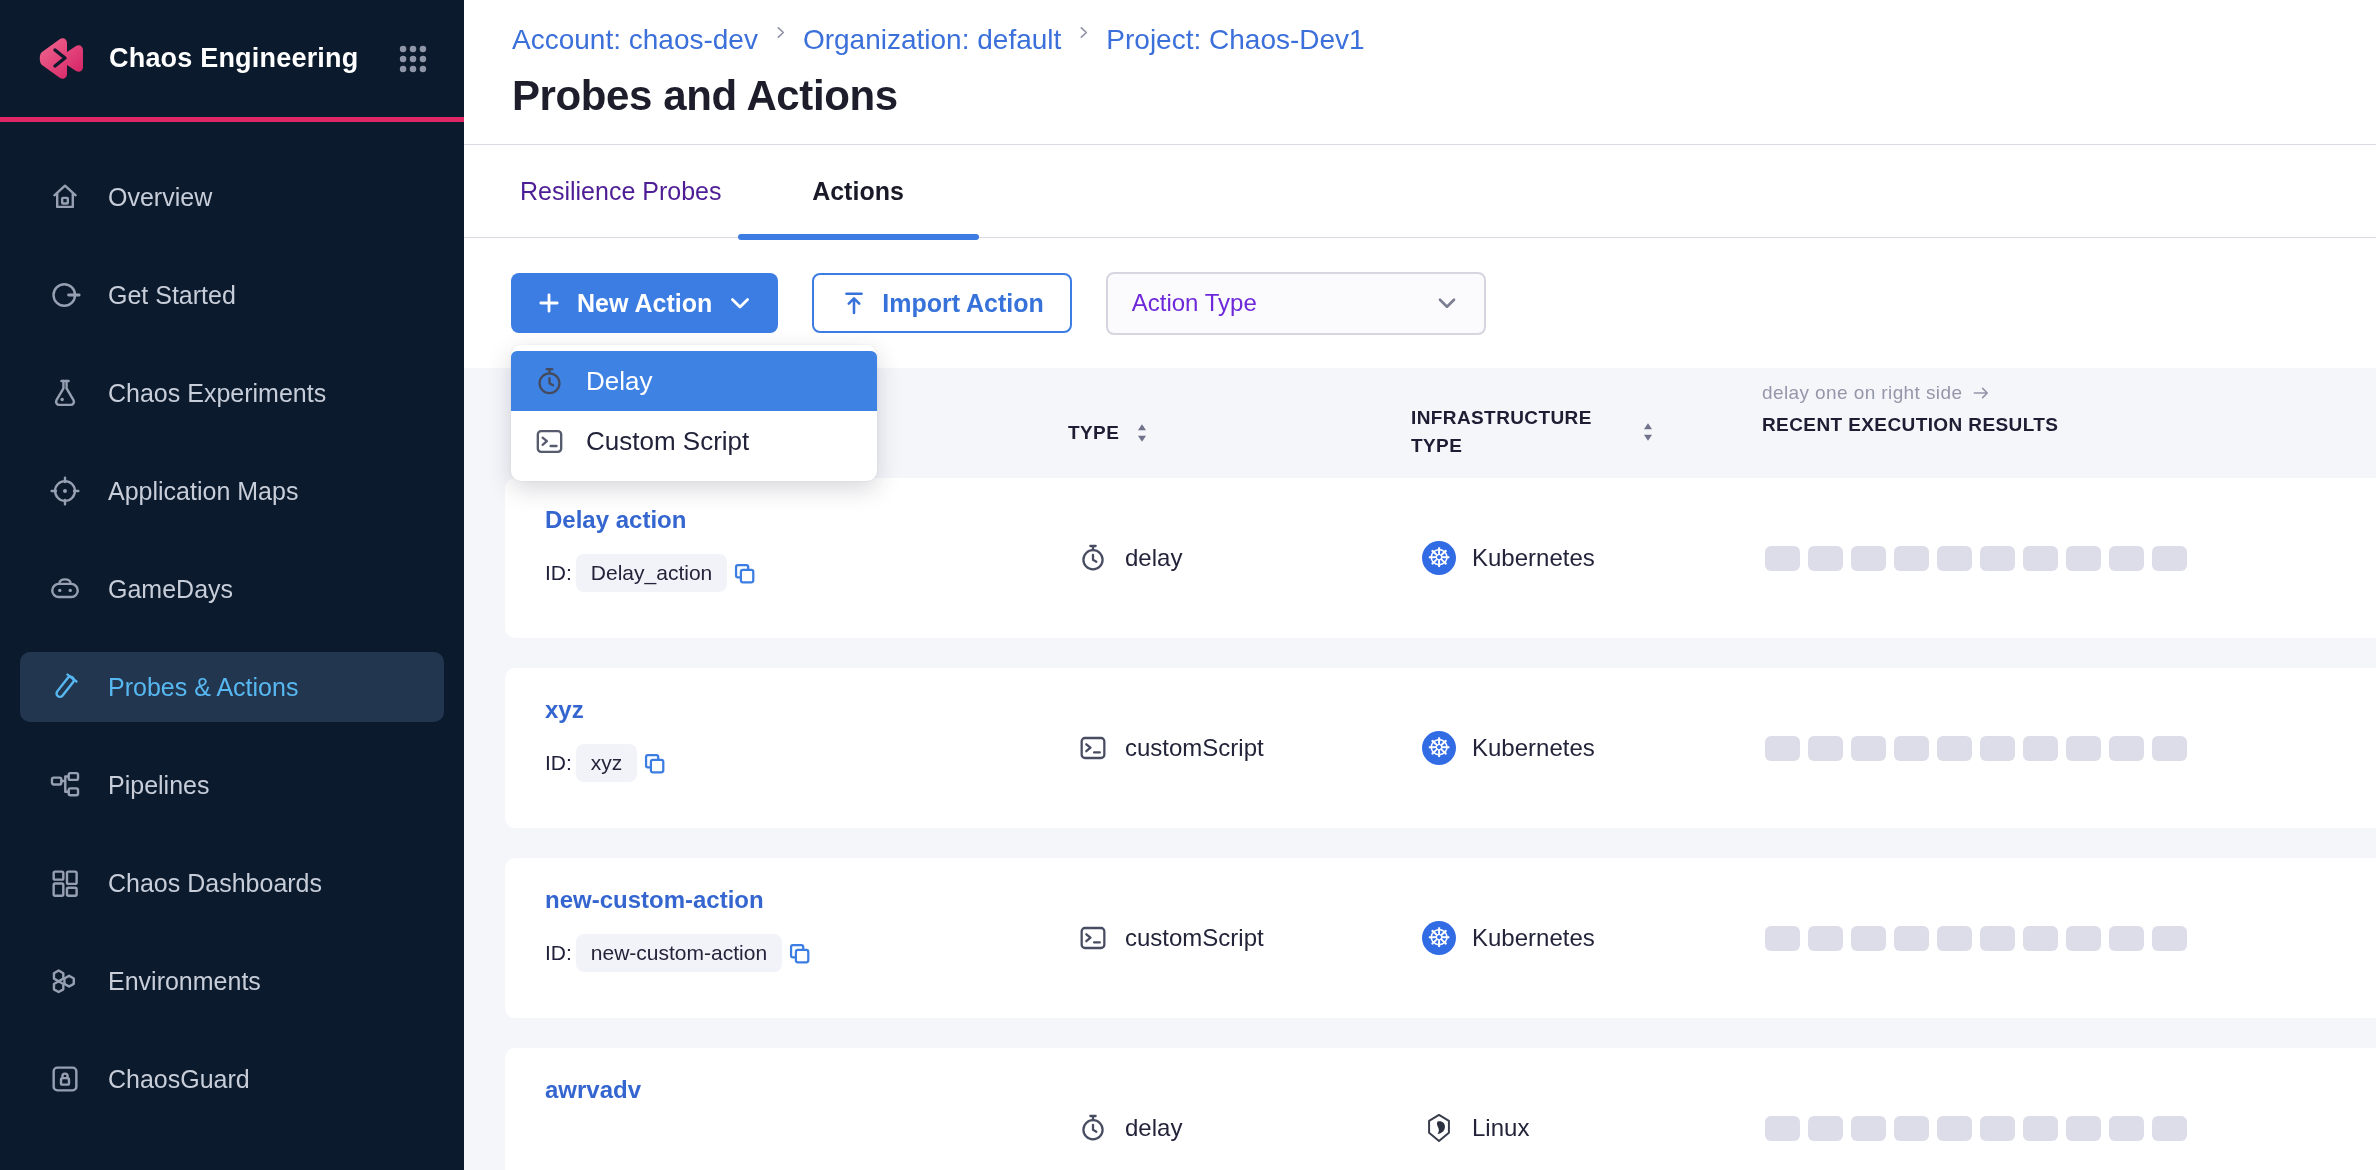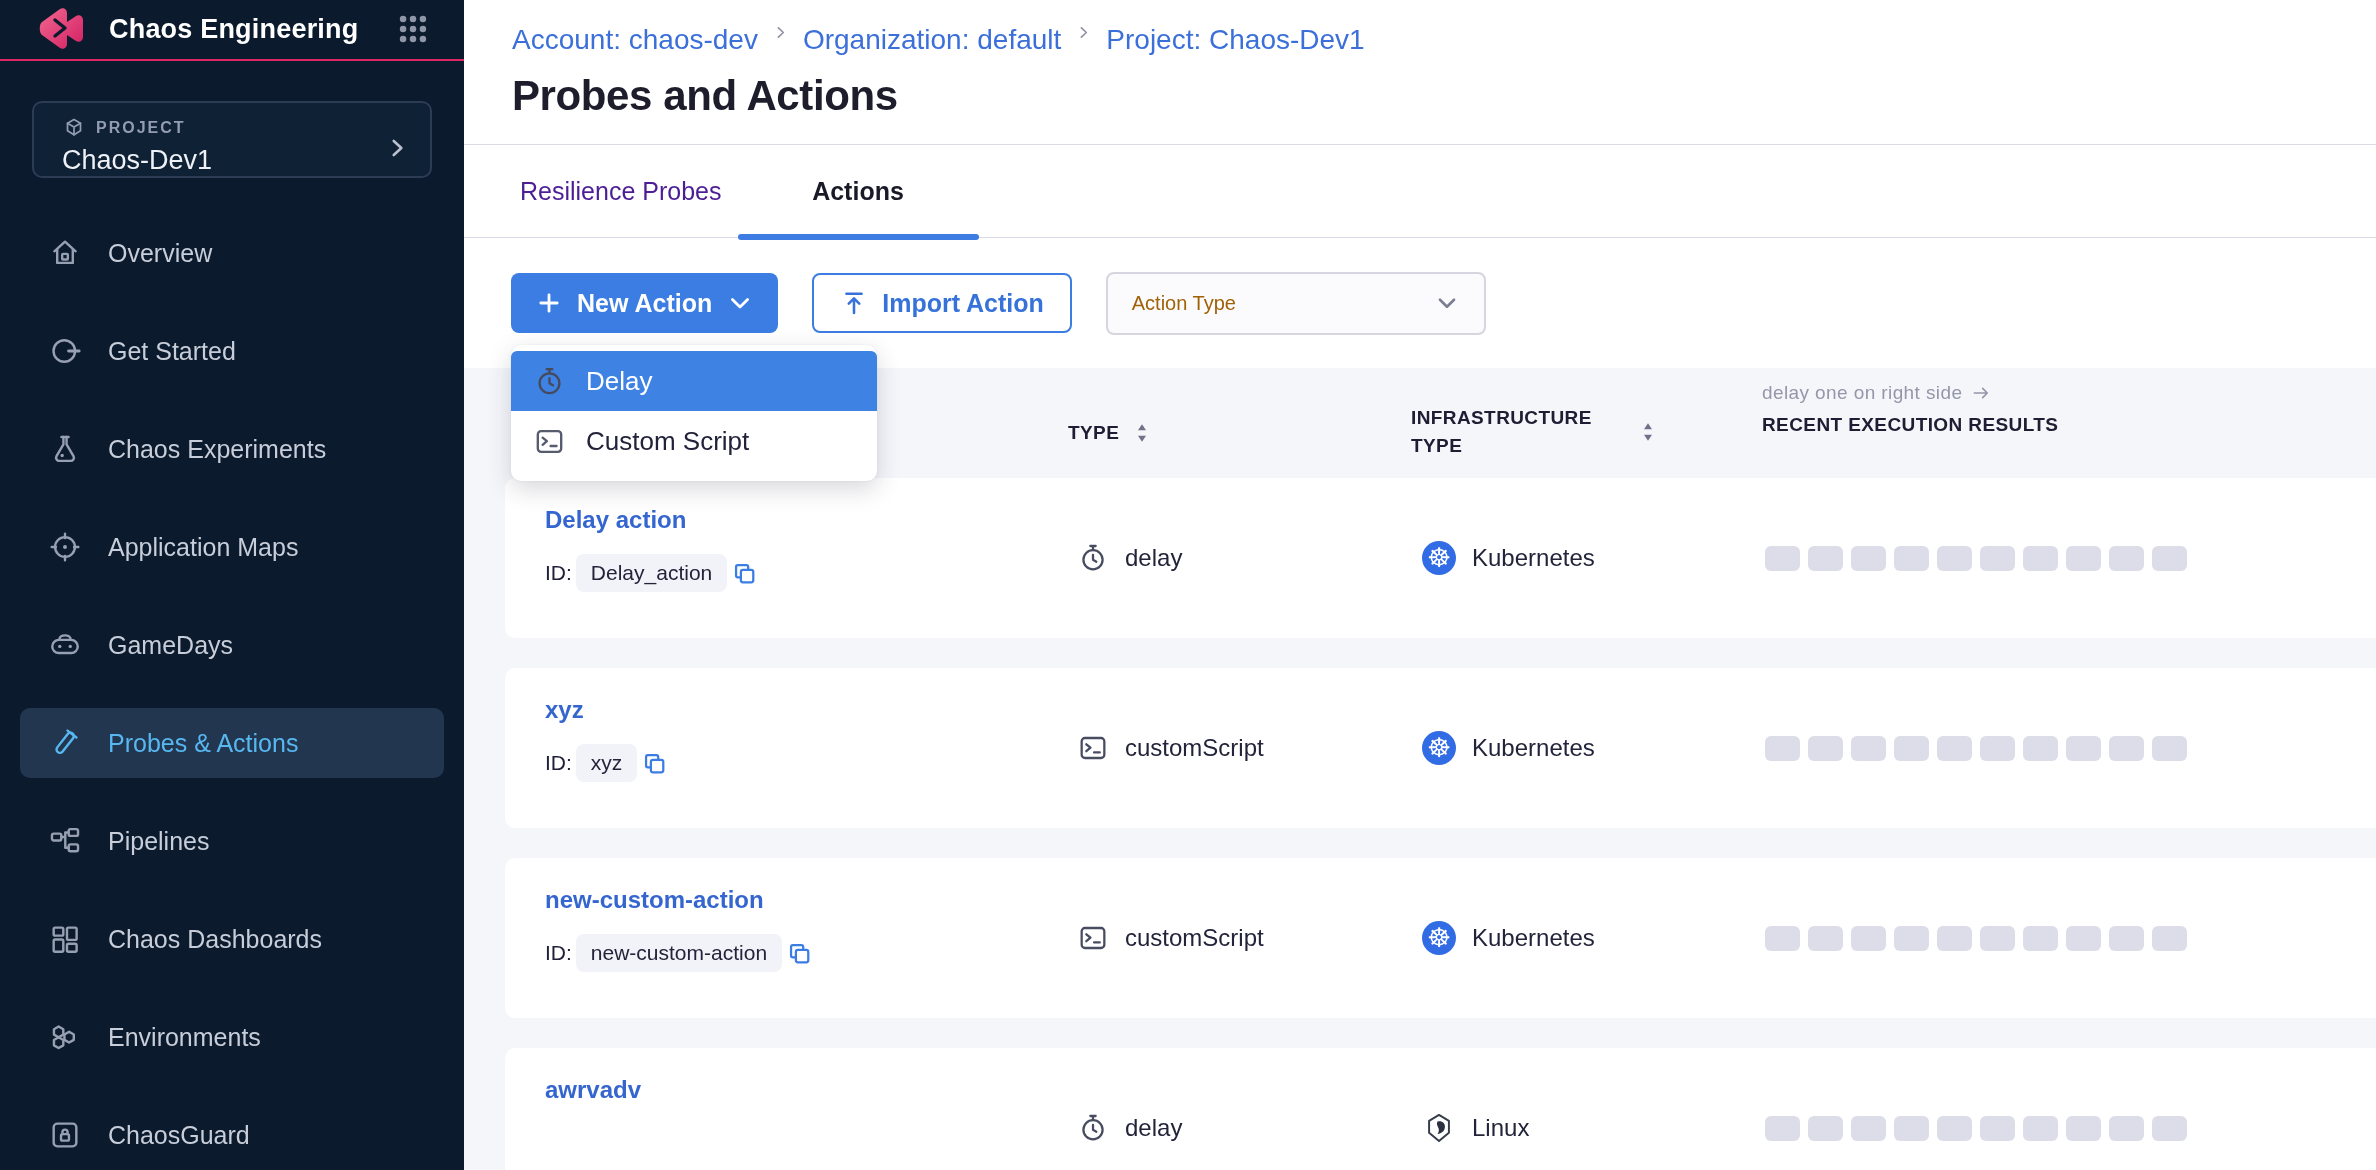--- a/index.html
+++ b/index.html
@@ -45,21 +45,21 @@
   .tab.first { margin-left:56px; }
   .tab.active { margin-left:16px; width:241px; font-weight:700; color:#191927; }
   .tab.active::after { content:''; position:absolute; left:0; right:0; bottom:-3px; height:6px; background:#3d7ce2; border-radius:4px; }
 
   .toolbar { height:130px; background:#fff; display:flex; align-items:center; padding-left:47px; gap:34px; }
   .btn { height:60px; border-radius:8px; display:flex; align-items:center; gap:14px; font-size:25px; font-weight:700; cursor:pointer; border:none; }
   .btn .icon { width:28px; height:28px; }
   .btn-primary { background:#3b7de2; color:#fff; padding:12px 24px; }
   .btn-outline { background:#fff; color:#3672d9; border:2px solid #3b7de2; padding:0 26px; }
   .select { height:63px; width:380px; border:2px solid #d5d6e0; background:#fbfbfd; border-radius:8px;
-    display:flex; align-items:center; justify-content:space-between; padding:0 24px; font-size:20px; color:#a16207; cursor:pointer; }
+    display:flex; align-items:center; justify-content:space-between; padding:0 24px; font-size:24px; color:#6d28d9; cursor:pointer; }
   .select .icon { width:26px; height:26px; color:#7b7e92; }
 
   .content { flex:1; background:#f5f6fa; padding-left:41px; position:relative; overflow:hidden; }
   .table-head { position:relative; height:110px; }
   .th { position:absolute; display:flex; align-items:center; gap:12px; font-size:19px; font-weight:700;
     color:#1d1d33; letter-spacing:.4px; }
   .th .icon { width:22px; height:26px; flex:0 0 22px; }
   .th-type { left:563px; top:52px; }
   .th-infra { left:906px; top:36px; }
   .th-infra .label { width:214px; line-height:1.45; }
@@ -120,37 +120,20 @@
             <circle cx="12" cy="12" r="2.3"></circle>
             <circle cx="19" cy="12" r="2.3"></circle>
             <circle cx="5" cy="19" r="2.3"></circle>
             <circle cx="12" cy="19" r="2.3"></circle>
             <circle cx="19" cy="19" r="2.3"></circle>
           </svg>
       </span>
     </div>
     <div class="pink-divider"></div>
 
-    <div class="project-card">
-      <div class="project-row1">
-        <span class="icon">
-            <svg viewBox="0 0 24 24" fill="none" stroke="currentColor" stroke-width="1.7" stroke-linecap="round" stroke-linejoin="round">
-              <path d="M12 3.5 18.5 7.2v7.6L12 18.8 5.5 14.8V7.2z"></path>
-              <path d="M5.5 7.2 12 11l6.5-3.8M12 11v7.8"></path>
-            </svg>
-          </span>
-        <span class="project-label">PROJECT</span>
-      </div>
-      <div class="project-name">Chaos-Dev1</div>
-      <span class="icon project-chevron">
-          <svg viewBox="0 0 24 24" fill="none" stroke="currentColor" stroke-width="2.4" stroke-linecap="round" stroke-linejoin="round">
-            <path d="M9 5.5 16 12l-7 6.5"></path>
-          </svg>
-        </span>
-    </div>
 
     <nav class="menu">
         <div class="side-item">
           <span class="icon ">
             <svg viewBox="0 0 24 24" fill="none" stroke="currentColor" stroke-width="1.7" stroke-linecap="round" stroke-linejoin="round">
               <path d="M4.5 10.8 12 4l7.5 6.8"></path>
               <path d="M6.5 9.6V19h11V9.6"></path>
               <rect x="10" y="12.6" width="4" height="4" rx="0.6"></rect>
             </svg>
           </span>

